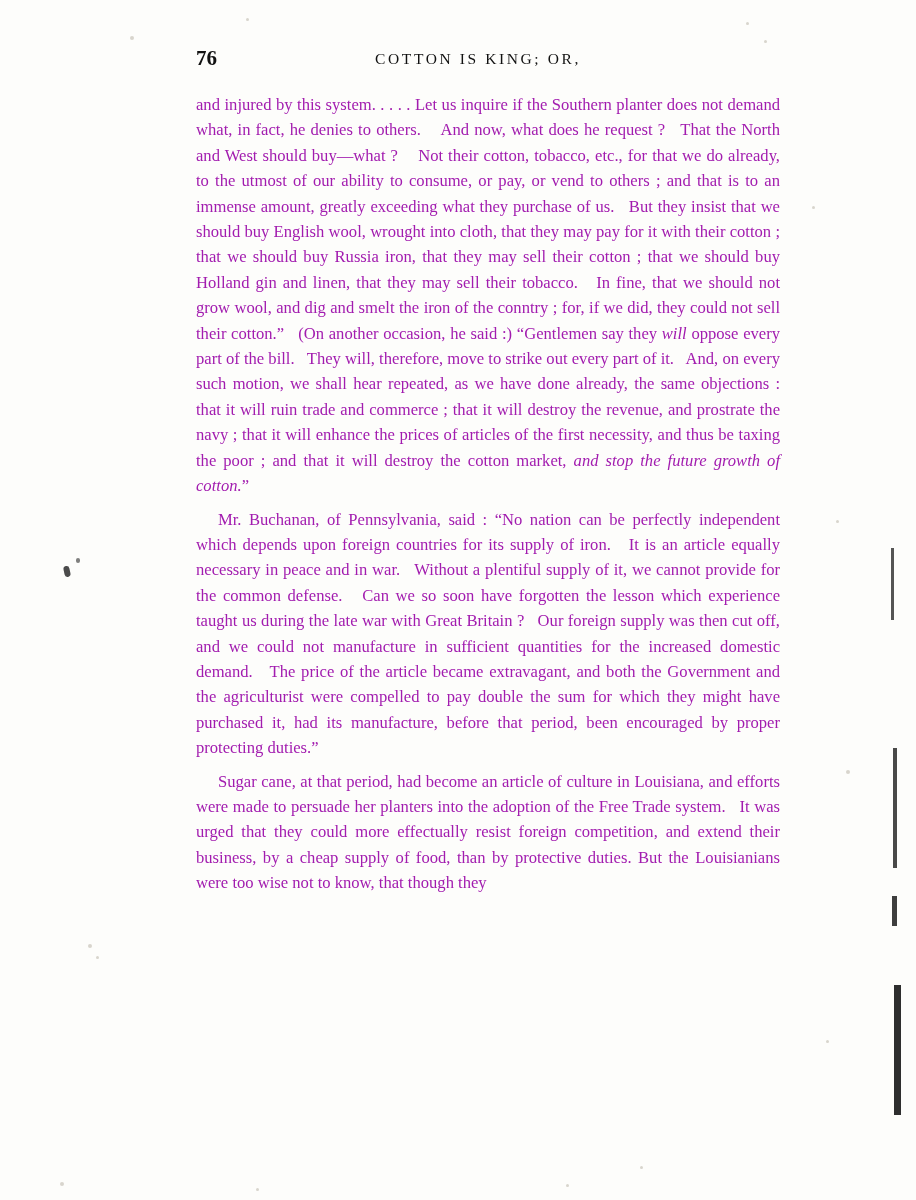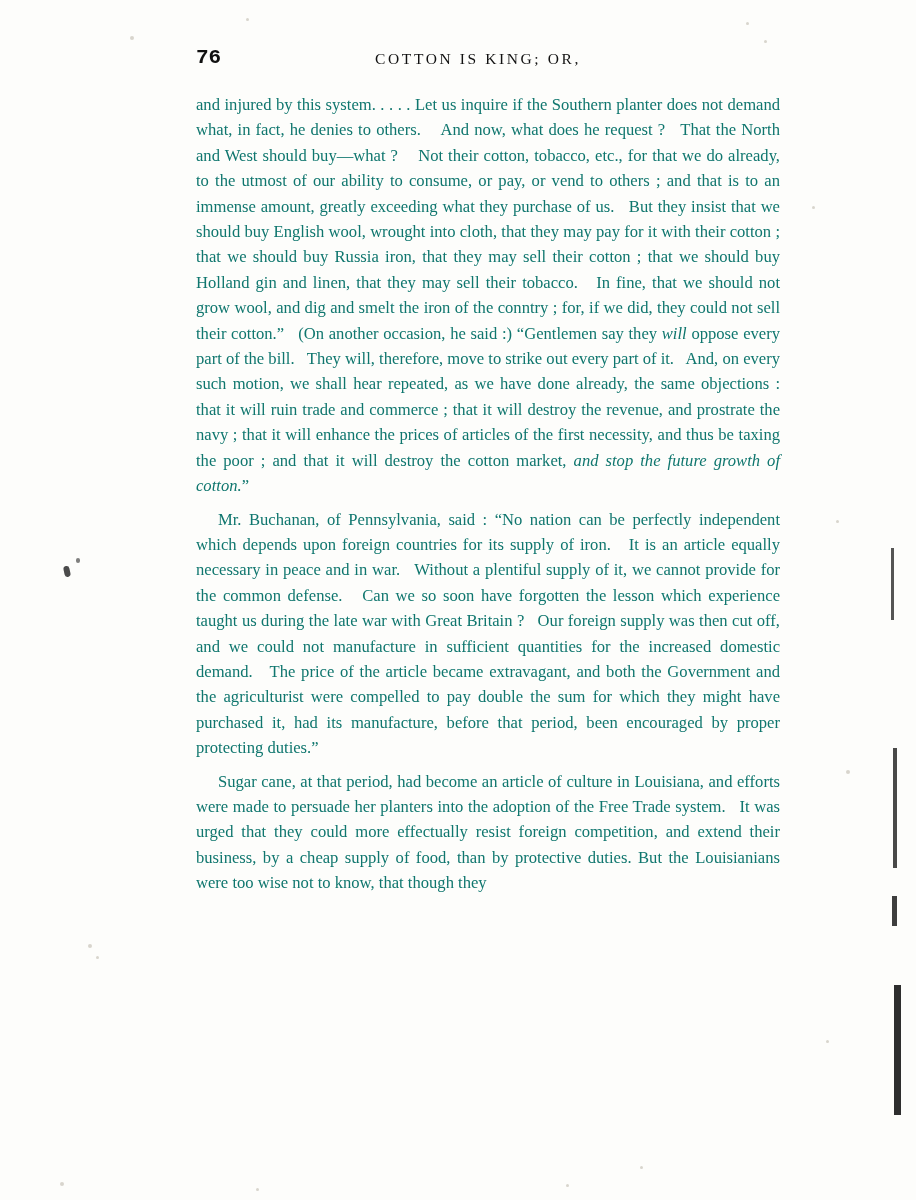--- a/index.html
+++ b/index.html
@@ -45,41 +45,40 @@
     height: 28px;
   }
   .folio {
     position: absolute;
     left: 196px;
     top: 2px;
     font-size: 21px;
     font-weight: bold;
     letter-spacing: 0px;
     color: #111;
-    font-family: Liberation Mono, monospace;
   }
   .running-head {
     position: absolute;
     left: 0;
     right: 0;
     top: 6px;
     text-align: center;
     font-size: 15.5px;
     letter-spacing: 2.6px;
     color: #111;
     padding-left: 40px;
   }
   .body-text {
     position: absolute;
     left: 196px;
     top: 92px;
     width: 584px;
     font-size: 16.6px;
     line-height: 25.4px;
-    color: #0f766e;
+    color: #a21caf;
     text-align: justify;
   }
   .para {
     margin: 0;
     text-align: justify;
     text-justify: inter-word;
   }
   .para + .para {
     margin-top: 8px;
   }

